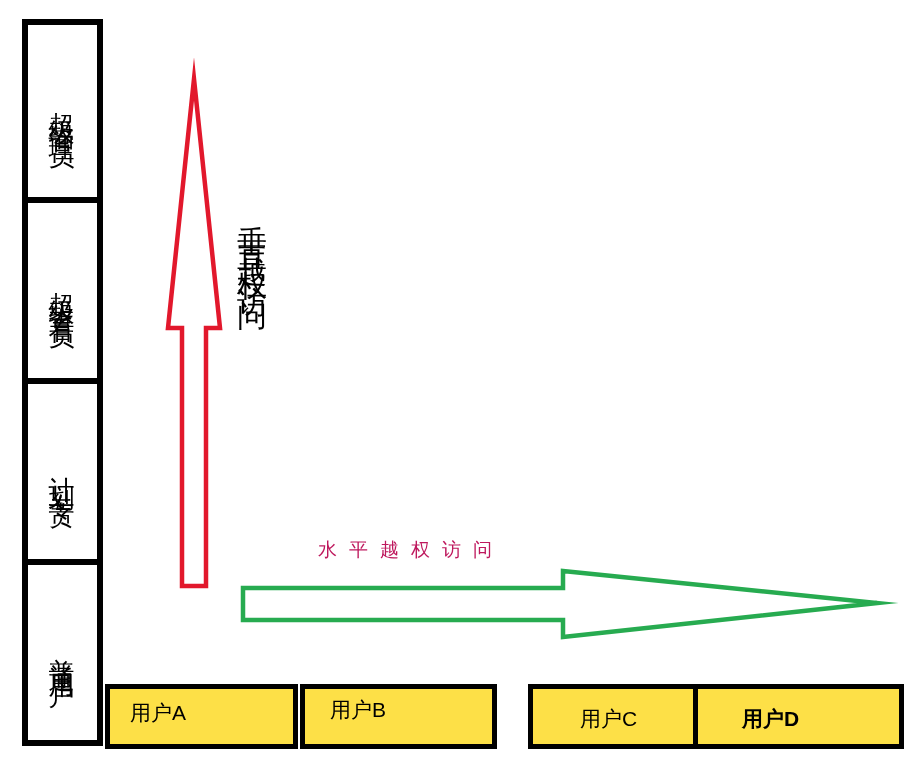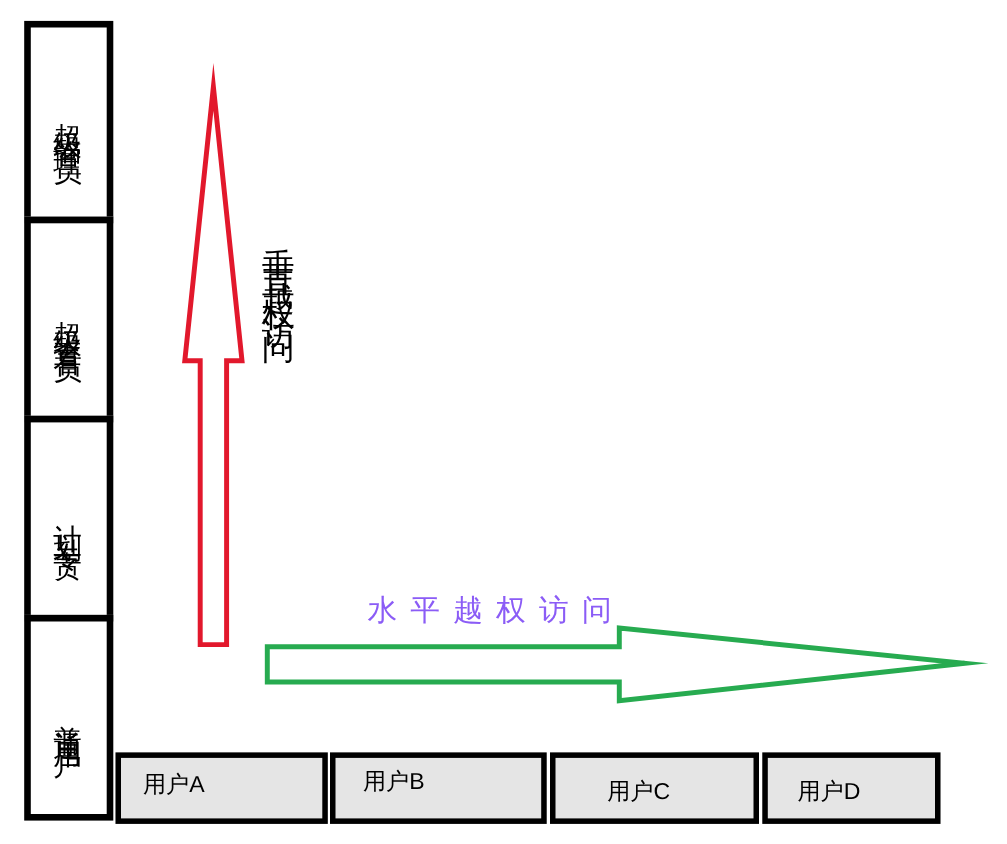--- a/index.html
+++ b/index.html
@@ -42,30 +42,30 @@
     white-space: nowrap;
   }
 
   
   .user-box {
     position: absolute;
     top: 684px;
     height: 65px;
     box-sizing: border-box;
     border: 5px solid #000000;
-    background: #e5e5e5;
+    background: #fde047;
     display: flex;
     align-items: center;
     font-size: 21px;
     color: #000000;
   }
   .user-box-a { left: 105px; width: 193px; padding-left: 20px; padding-bottom: 7px; }
   .user-box-b { left: 300px; width: 197px; padding-left: 25px; padding-bottom: 14px; }
-  .user-box-c { left: 500px; width: 190px; padding-left: 47px; padding-top: 5px; }
-  .user-box-d { left: 693px; width: 162px; padding-left: 27px; padding-top: 5px; }
+  .user-box-c { left: 528px; width: 190px; padding-left: 47px; padding-top: 5px; }
+  .user-box-d { left: 693px; width: 211px; padding-left: 44px; padding-top: 5px; font-weight: bold; }
 
   
   .arrow-layer {
     position: absolute;
     left: 0;
     top: 0;
     width: 915px;
     height: 767px;
   }
 
@@ -76,25 +76,25 @@
     top: 202px;
     writing-mode: vertical-lr;
     text-orientation: upright;
     font-size: 30px;
     letter-spacing: 15px;
     color: #000000;
     white-space: nowrap;
   }
   .h-arrow-label {
     position: absolute;
-    left: 334px;
+    left: 318px;
     top: 537px;
-    font-size: 27px;
+    font-size: 19px;
     letter-spacing: 12px;
-    color: #8b5cf6;
+    color: #be185d;
     white-space: nowrap;
   }
 </style>
 </head>
 <body>
 
 <div class="canvas">
 
   <div class="role-cell role-cell-1">
     <span class="vtext">超级管理员</span>

